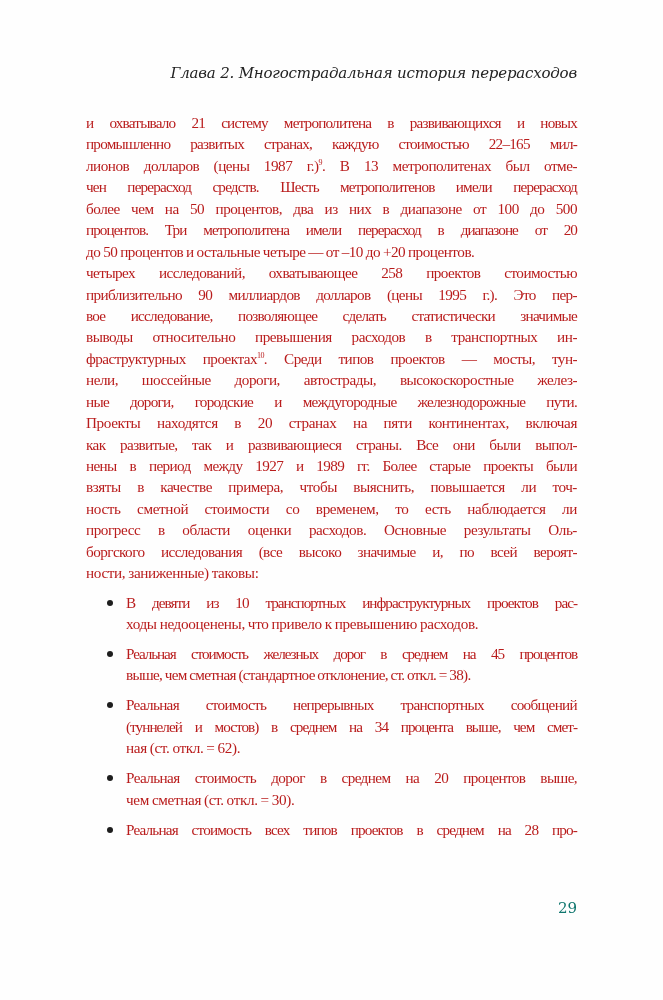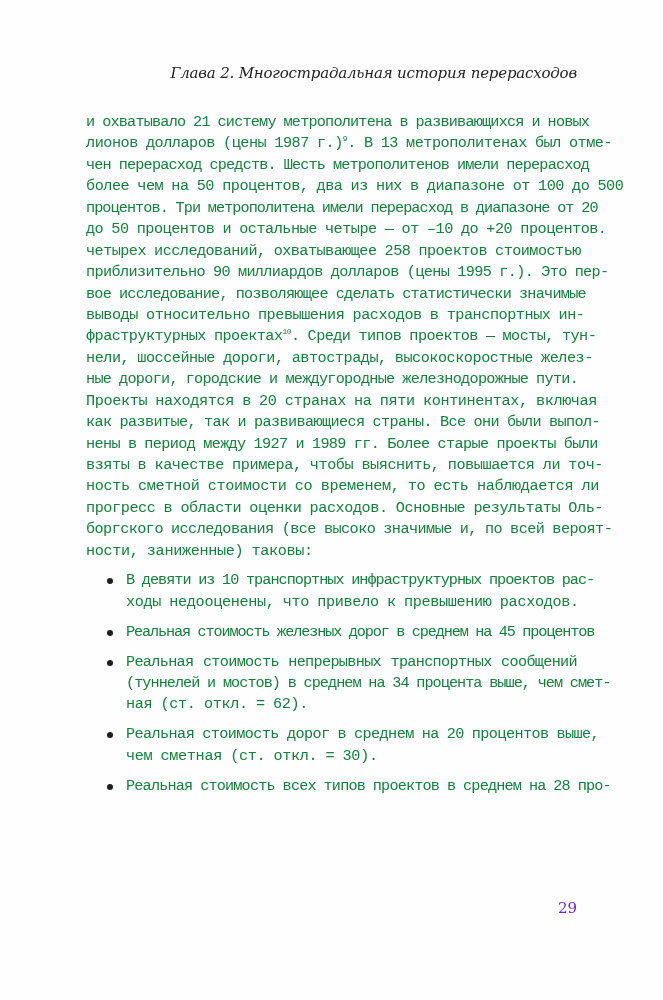--- a/index.html
+++ b/index.html
@@ -5,47 +5,48 @@
   html, body { margin: 0; padding: 0; background: #ffffff; }
   body { width: 663px; height: 1000px; position: relative; overflow: hidden; }
   .page { position: absolute; left: 0; top: 0; width: 663px; height: 1000px; background: #fefefe; }
   .running-head {
     position: absolute; right: 86px; top: 64px;
     font-family: "DejaVu Serif", serif; font-style: italic;
     font-size: 15px; color: #222; letter-spacing: -0.2px;
   }
   .body-text {
     position: absolute; left: 86px; top: 112px; width: 491px;
-    font-family: Liberation Mono, monospace; font-size: 15.2px; line-height: 21.45px;
-    color: #15803d; letter-spacing: -0.35px; word-spacing: -0.5px;
+    font-family: Liberation Serif, serif; font-size: 15.2px; line-height: 21.45px;
+    color: #b91c1c; letter-spacing: -0.35px; word-spacing: -0.5px;
   }
   .line { display: block; white-space: nowrap; text-align: justify; text-align-last: justify; height: 21.45px; overflow: visible; }
   .line.last { text-align-last: left; }
   .indent { padding-left: 26px; }
   sup { font-size: 8px; line-height: 0; vertical-align: super; }
   .bullets { margin-top: 8px; }
   .bullet { position: relative; padding-left: 40px; margin-bottom: 8.5px; }
   .bullet-dot {
     position: absolute; left: 21px; top: 8px; width: 6px; height: 6px;
     border-radius: 50%; background: #1e1e1e;
   }
   .page-number {
     position: absolute; right: 86px; top: 899px;
-    font-family: "DejaVu Serif", serif; font-size: 15px; color: #6d28d9;
+    font-family: "DejaVu Serif", serif; font-size: 15px; color: #0f766e;
   }
 </style>
 </head>
 <body>
 
 <div class="page">
   <div class="running-head">Глава 2. Многострадальная история перерасходов</div>
 
   <div class="body-text">
     <div>
       <span class="line" style="letter-spacing: -0.800307px;">и охватывало 21 систему метрополитена в развивающихся и новых</span>
+      <span class="line" style="letter-spacing: -0.766578px;">промышленно развитых странах, каждую стоимостью 22–165 мил-</span>
       <span class="line" style="letter-spacing: -0.487349px;"><span>лионов долларов (цены 1987 г.)</span><sup>9</sup><span>. В 13 метрополитенах был отме-</span></span>
       <span class="line" style="letter-spacing: -0.816445px;">чен перерасход средств. Шесть метрополитенов имели перерасход</span>
       <span class="line" style="letter-spacing: -0.480952px;">более чем на 50 процентов, два из них в диапазоне от 100 до 500</span>
       <span class="line" style="letter-spacing: -0.929861px;">процентов. Три метрополитена имели перерасход в диапазоне от 20</span>
       <span class="line last" style="letter-spacing: -0.491137px;">до 50 процентов и остальные четыре — от –10 до +20 процентов.</span>
     </div>
 
     <div>
       <span class="line" style="letter-spacing: -0.539925px;">четырех исследований, охватывающее 258 проектов стоимостью</span>
       <span class="line" style="letter-spacing: -0.620413px;">приблизительно 90 миллиардов долларов (цены 1995 г.). Это пер-</span>
@@ -66,20 +67,21 @@
 
     <div class="bullets">
       <div class="bullet">
         <span class="bullet-dot"></span>
         <span class="line" style="letter-spacing: -0.981735px;">В девяти из 10 транспортных инфраструктурных проектов рас-</span>
         <span class="line last">ходы недооценены, что привело к превышению расходов.</span>
       </div>
       <div class="bullet">
         <span class="bullet-dot"></span>
         <span class="line" style="letter-spacing: -1.10768px;">Реальная стоимость железных дорог в среднем на 45 процентов</span>
+        <span class="line last" style="letter-spacing: -0.7009px;">выше, чем сметная (стандартное отклонение, ст. откл. = 38).</span>
       </div>
       <div class="bullet">
         <span class="bullet-dot"></span>
         <span class="line" style="letter-spacing: -0.679599px;">Реальная стоимость непрерывных транспортных сообщений</span>
         <span class="line" style="letter-spacing: -0.954427px;">(туннелей и мостов) в среднем на 34 процента выше, чем смет-</span>
         <span class="line last">ная (ст. откл. = 62).</span>
       </div>
       <div class="bullet">
         <span class="bullet-dot"></span>
         <span class="line" style="letter-spacing: -0.594141px;">Реальная стоимость дорог в среднем на 20 процентов выше,</span>

